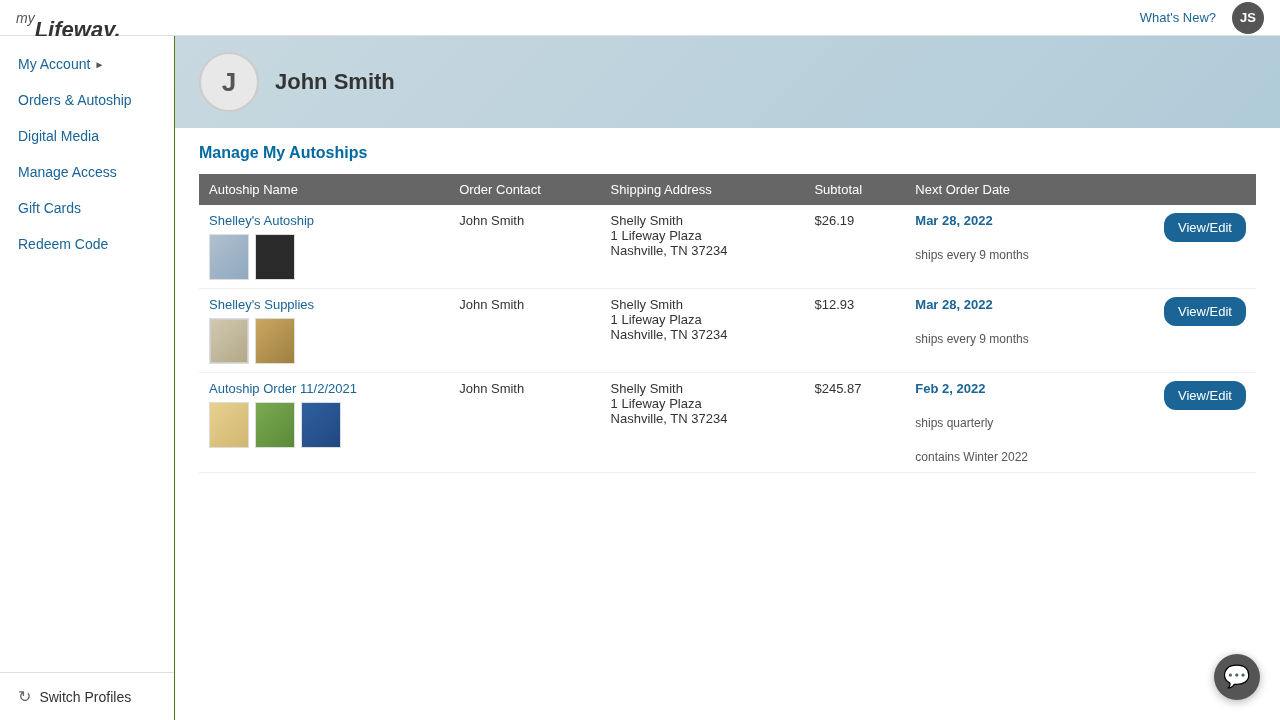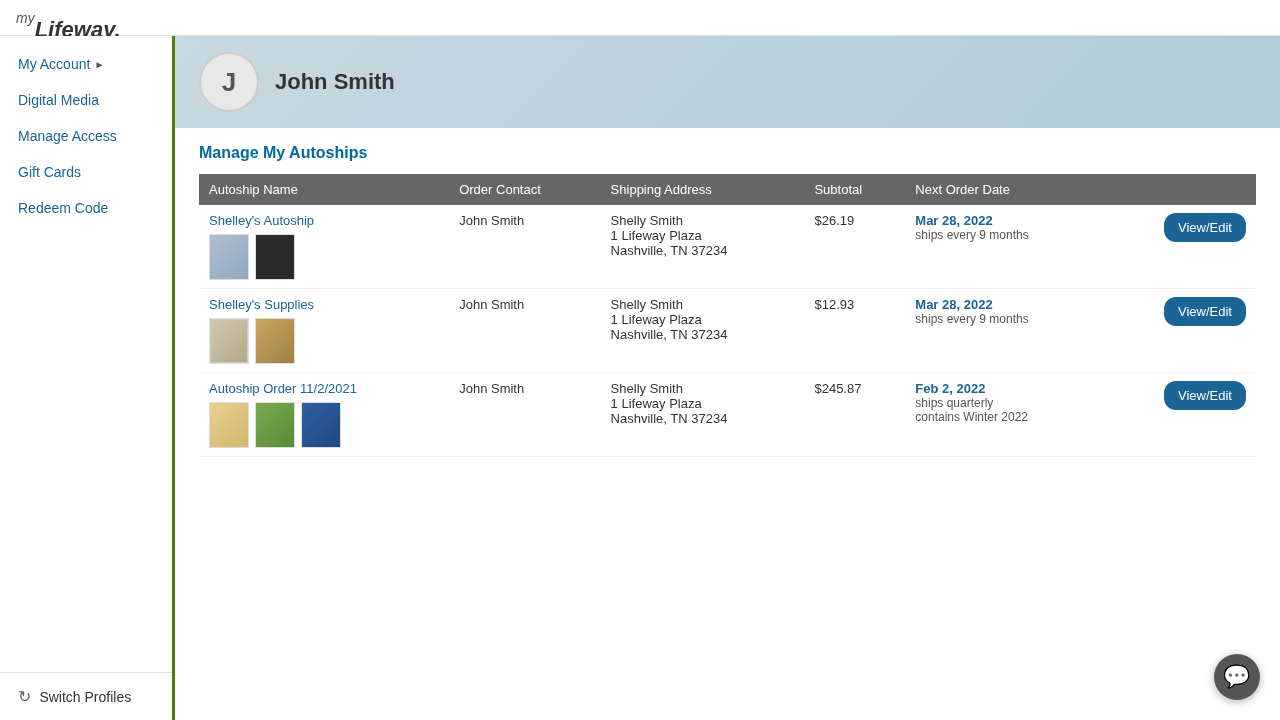--- a/index.html
+++ b/index.html
@@ -34,21 +34,21 @@
     .main-layout {
       display: flex;
       flex: 1;
       overflow: hidden;
     }
 
     
     .sidebar {
       width: 175px;
       background: #fff;
-      border-right: 3px solid #4d7c0f;
+      border-right: 1px solid #4d7c0f;
       display: flex;
       flex-direction: column;
       flex-shrink: 0;
     }
     .sidebar-nav {
       flex: 1;
       padding-top: 10px;
     }
     .sidebar-item {
       display: flex;
@@ -148,21 +148,21 @@
       display: flex; align-items: center; justify-content: center;
       overflow: hidden;
     }
     .thumb-book { width: 100%; height: 100%; background: #444; }
     .thumb-dark { background: #2a2a2a; }
     .thumb-coffee { background: linear-gradient(135deg, #c8a860, #a08040); }
     .thumb-blue { background: linear-gradient(135deg, #3060a0, #204880); }
     .thumb-mag1 { background: linear-gradient(135deg, #e8d090, #d0b870); }
     .thumb-mag2 { background: linear-gradient(135deg, #7aaa50, #5a8a38); }
     .next-order-date { color: #1a6496; font-weight: bold; font-size: 13px; }
-    .ships-info { font-size: 12px; color: #555; margin-top: 0; }
+    .ships-info { font-size: 12px; color: #555; margin-top: 20px; }
     .subtotal { font-size: 13px; }
     .view-edit-btn {
       background: #1a6496;
       color: #fff;
       border: none;
       padding: 7px 14px;
       cursor: pointer;
       font-size: 13px;
       border-radius: 12px;
     }
@@ -188,29 +188,36 @@
     }
   </style>
 </head>
 <body>
 
 <div class="top-nav">
   <div class="top-nav-logo">
     <span class="logo-my">my</span>
     <span class="logo-lifeway">Lifeway.</span>
   </div>
+  <div class="top-nav-right">
+    <a href="#" class="whats-new-link">What's New?</a>
+    <div class="user-avatar-small">JS</div>
+  </div>
 </div>
 
 <div class="main-layout">
 
   <div class="sidebar">
     <nav class="sidebar-nav">
       <a class="sidebar-item has-arrow">
         <span>My Account</span>
         <span class="arrow-icon">►</span>
+      </a>
+      <a class="sidebar-item">
+        <span>Orders &amp; Autoship</span>
       </a>
       <a class="sidebar-item">
         <span>Digital Media</span>
       </a>
       <a class="sidebar-item">
         <span>Manage Access</span>
       </a>
       <a class="sidebar-item">
         <span>Gift Cards</span>
       </a>

